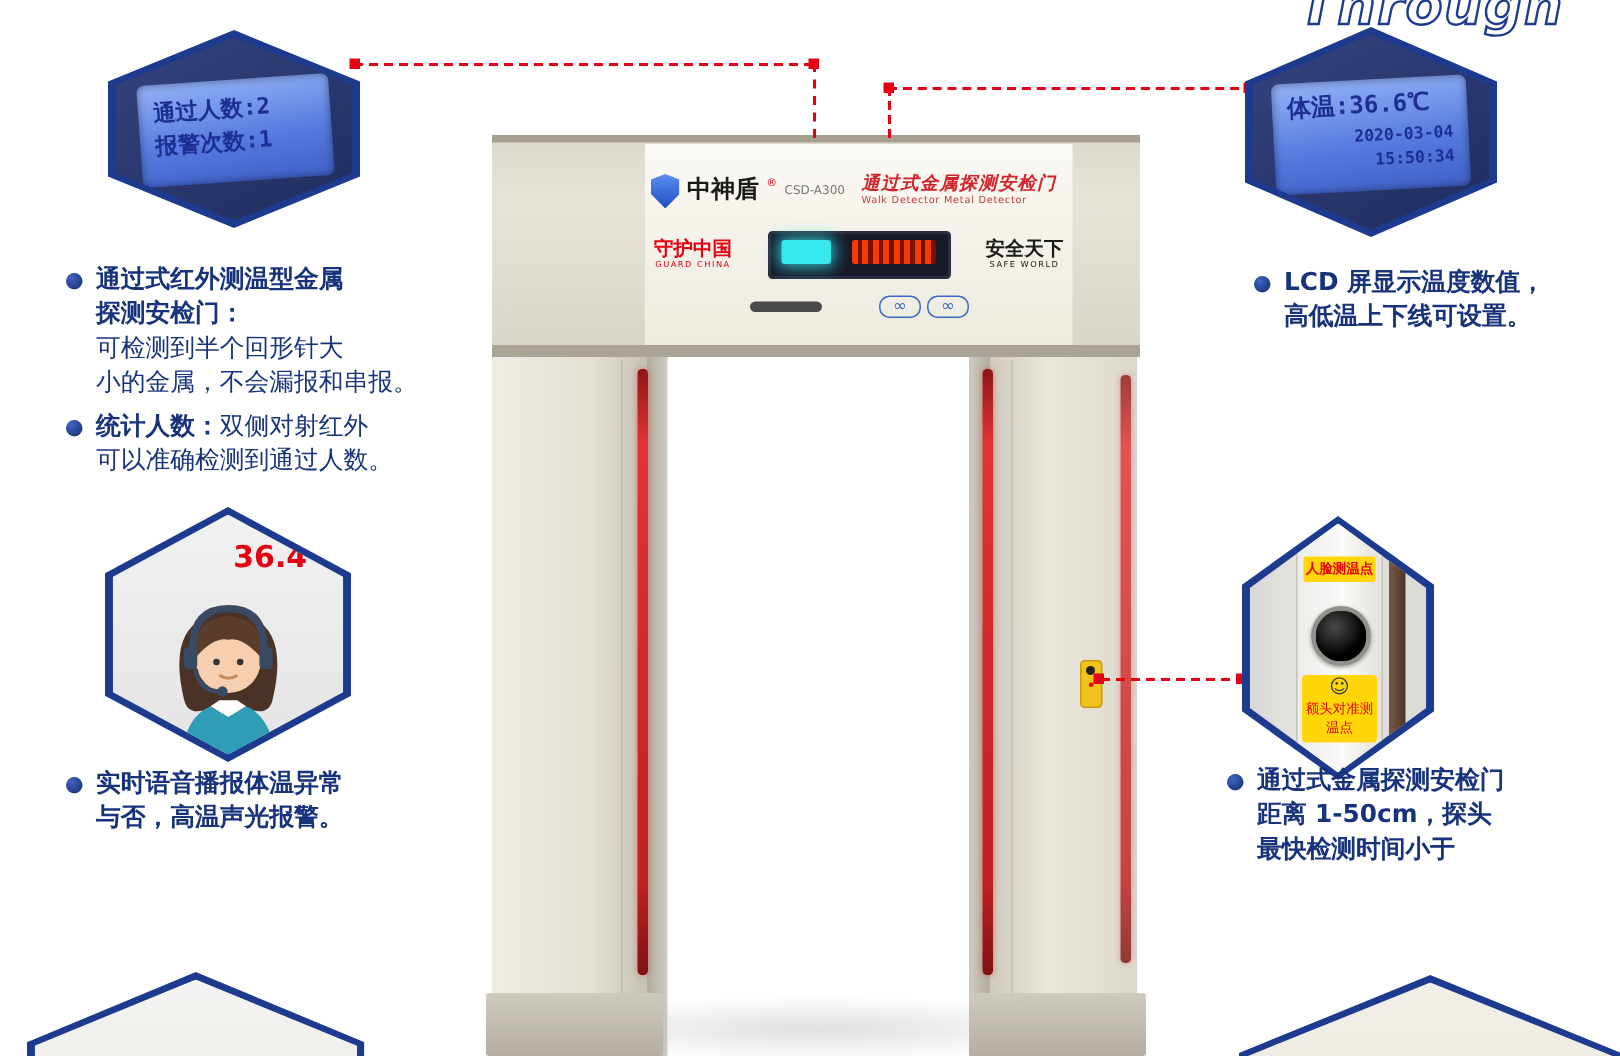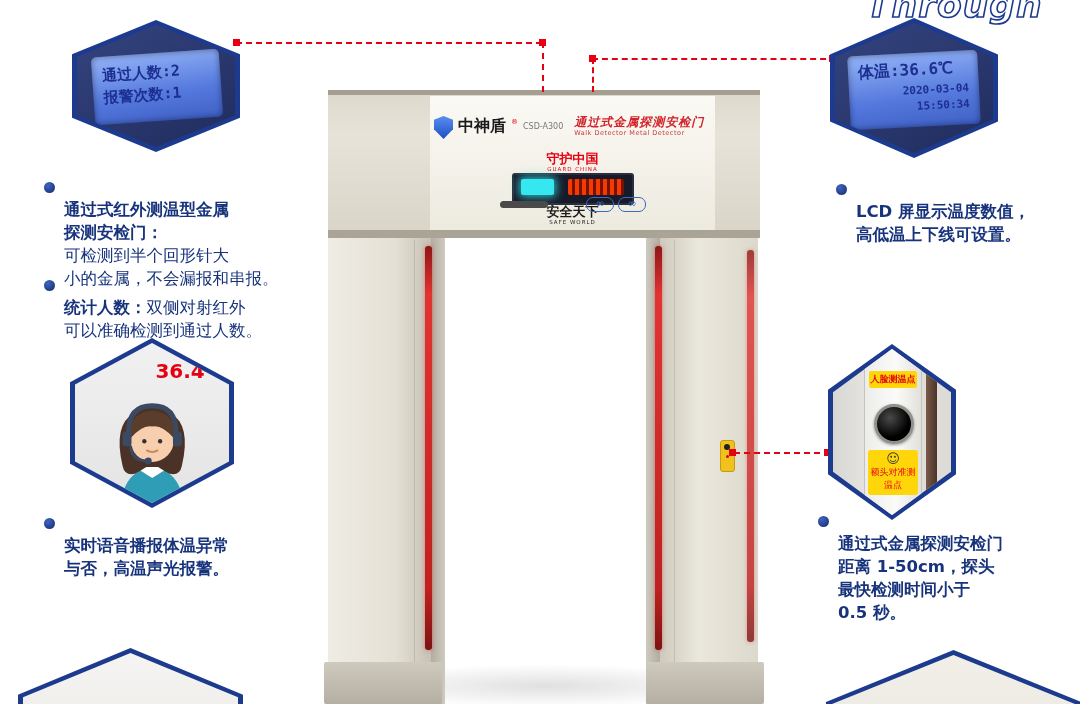--- a/index.html
+++ b/index.html
@@ -63,21 +63,21 @@
   .plain-bg-r{position:absolute; inset:0; background:linear-gradient(180deg,#f2efe9,#e5e1d8);}
 
   
   .dash-h{position:absolute; border-top:2px dashed #e60012; z-index:2;}
   .dash-v{position:absolute; border-left:2px dashed #e60012; z-index:2;}
   .sq{position:absolute; width:7px; height:7px; background:#e60012; z-index:2;}
 
   
   .bullet{position:absolute; width:11px; height:11px; border-radius:50%;
     background:radial-gradient(circle at 35% 30%,#4064c4,#122a68); z-index:4;}
-  .feature{position:absolute; color:#17337c; font-size:16.5px; line-height:23px; z-index:4; white-space:nowrap;margin-top:24px;}
+  .feature{position:absolute; color:#17337c; font-size:16.5px; line-height:23px; z-index:4; white-space:nowrap;}
   .feature .b{font-weight:bold;}
 
   
   .gate{position:absolute; left:328px; top:90px; width:432px; height:614px; z-index:1;}
   .floor-shadow{position:absolute; left:340px; top:664px; width:410px; height:44px;
     background:radial-gradient(ellipse at center,rgba(0,0,0,.12),rgba(0,0,0,0) 70%); z-index:0;}
 
   .crossbar{position:absolute; left:0; top:0; width:432px; height:148px;
     background:linear-gradient(180deg,#dcd8cc,#e7e3d8 30%,#d8d4c8);}
   .crossbar-top{position:absolute; left:0; top:0; width:432px; height:5px; background:#a59f92;}
@@ -93,21 +93,21 @@
     box-shadow:inset 0 0 0 2px #16folder;}
   .brand{font-size:16px; font-weight:bold; color:#1a1a1a;}
   .reg{font-size:7px; color:#e60012; align-self:flex-start; margin-top:2px;}
   .model{font-size:8px; color:#777; margin-top:6px;}
   .names{display:flex; flex-direction:column; margin-left:6px; line-height:1;}
   .name-cn{font-family:"DejaVu Serif","Liberation Serif",serif; font-style:italic;
     font-weight:bold; color:#d2232a; font-size:12px; letter-spacing:1px;}
   .name-en{font-size:6.5px; color:#c43a3a; letter-spacing:.5px; margin-top:2px;}
 
   .mid-row{position:absolute; left:6px; right:6px; top:56px; height:36px;
-    display:flex; align-items:center; justify-content:space-between;flex-direction:column;}
+    display:flex; align-items:center; justify-content:space-between;}
   .slog{display:flex; flex-direction:column; align-items:center; line-height:1;}
   .slog .s-cn{font-family:"DejaVu Serif","Liberation Serif",serif; font-weight:bold; font-size:13px;}
   .slog .s-en{font-size:5.5px; letter-spacing:1px; margin-top:2px;}
   .red-slog .s-cn,.red-slog .s-en{color:#e60012;}
   .dark-slog .s-cn,.dark-slog .s-en{color:#1a1a1a;}
   .led{position:relative; width:118px; height:28px; background:#171a29;
     border:2px solid #2b2e3d; border-radius:3px; flex:0 0 auto;}
   .led-cyan{position:absolute; left:7px; top:4px; width:33px; height:16px; border-radius:2px;
     background:#35e7ef; box-shadow:0 0 10px 2px rgba(53,231,239,.8);}
   .led-red{position:absolute; right:8px; top:4px; width:56px; height:16px; border-radius:2px;
@@ -326,16 +326,15 @@
   <div class="feature" style="left:64px; top:510px;">
     <div class="b">实时语音播报体温异常</div>
     <div class="b">与否，高温声光报警。</div>
   </div>
 
   <div class="bullet" style="left:818px; top:516px;"></div>
   <div class="feature" style="left:838px; top:508px;">
     <div class="b">通过式金属探测安检门</div>
     <div class="b">距离 1-50cm，探头</div>
     <div class="b">最快检测时间小于</div>
-    <div class="b">0.5 秒。</div>
   </div>
 
 </div>
 
 </body></html>

